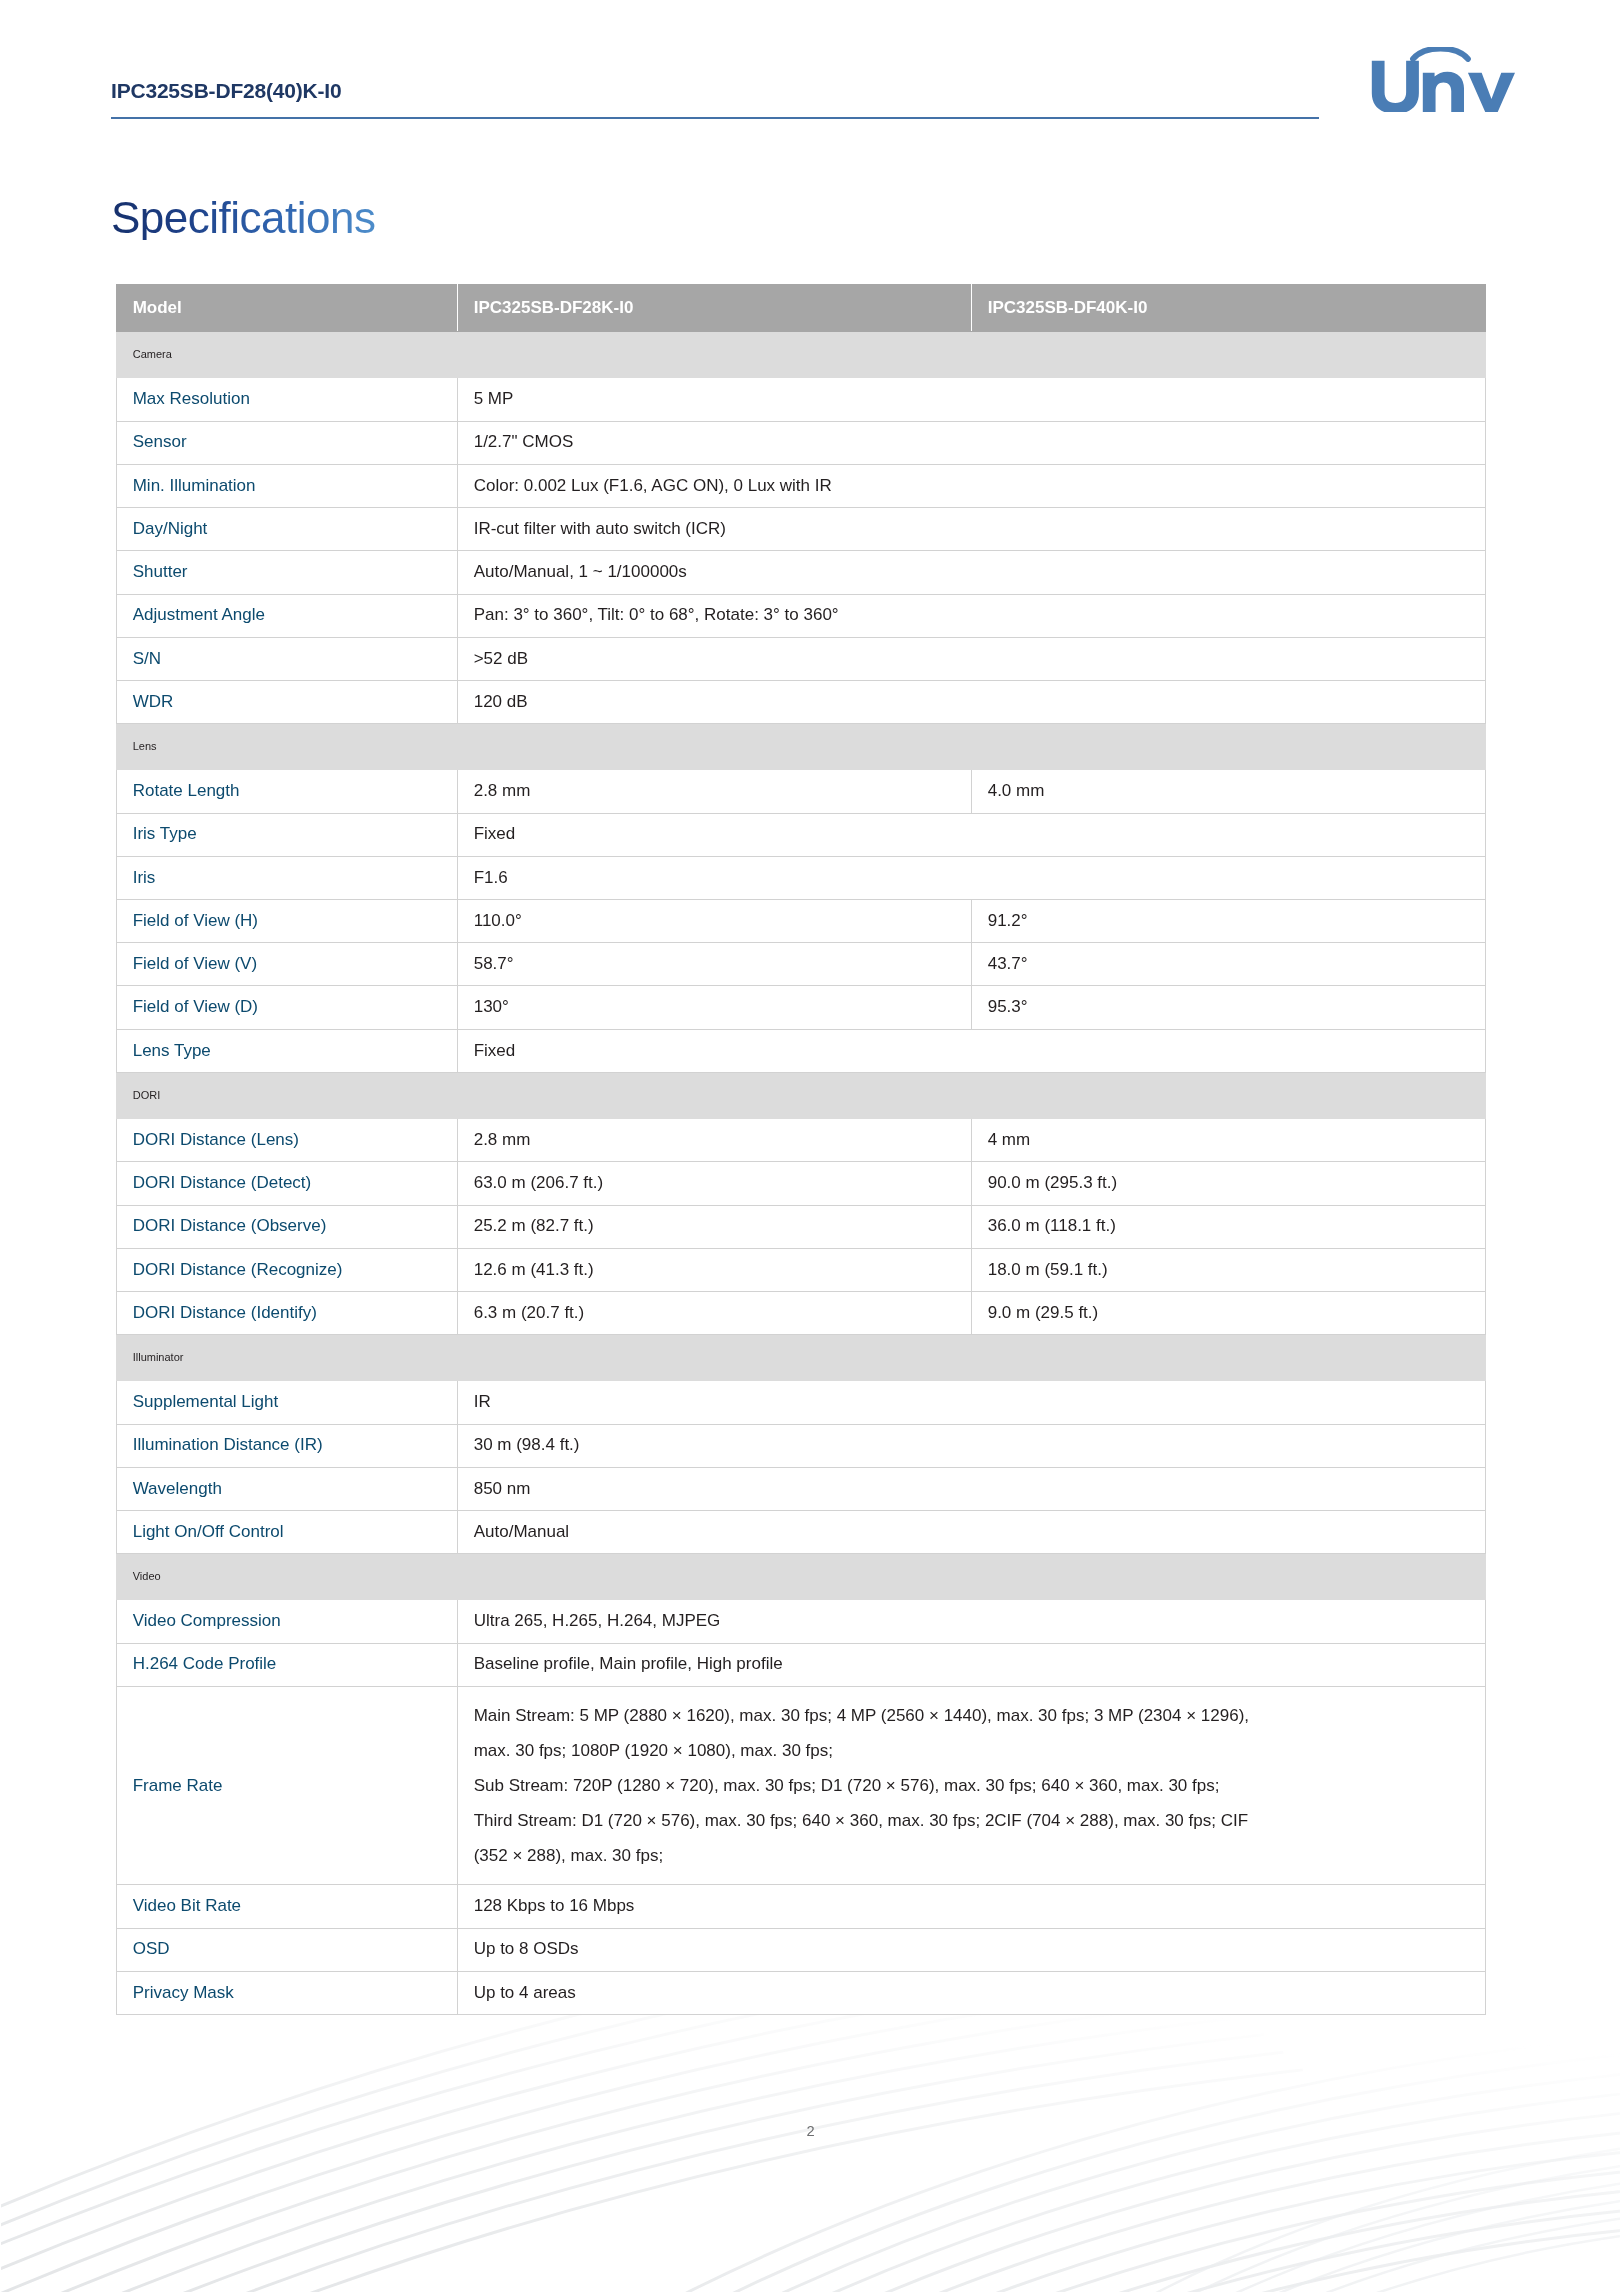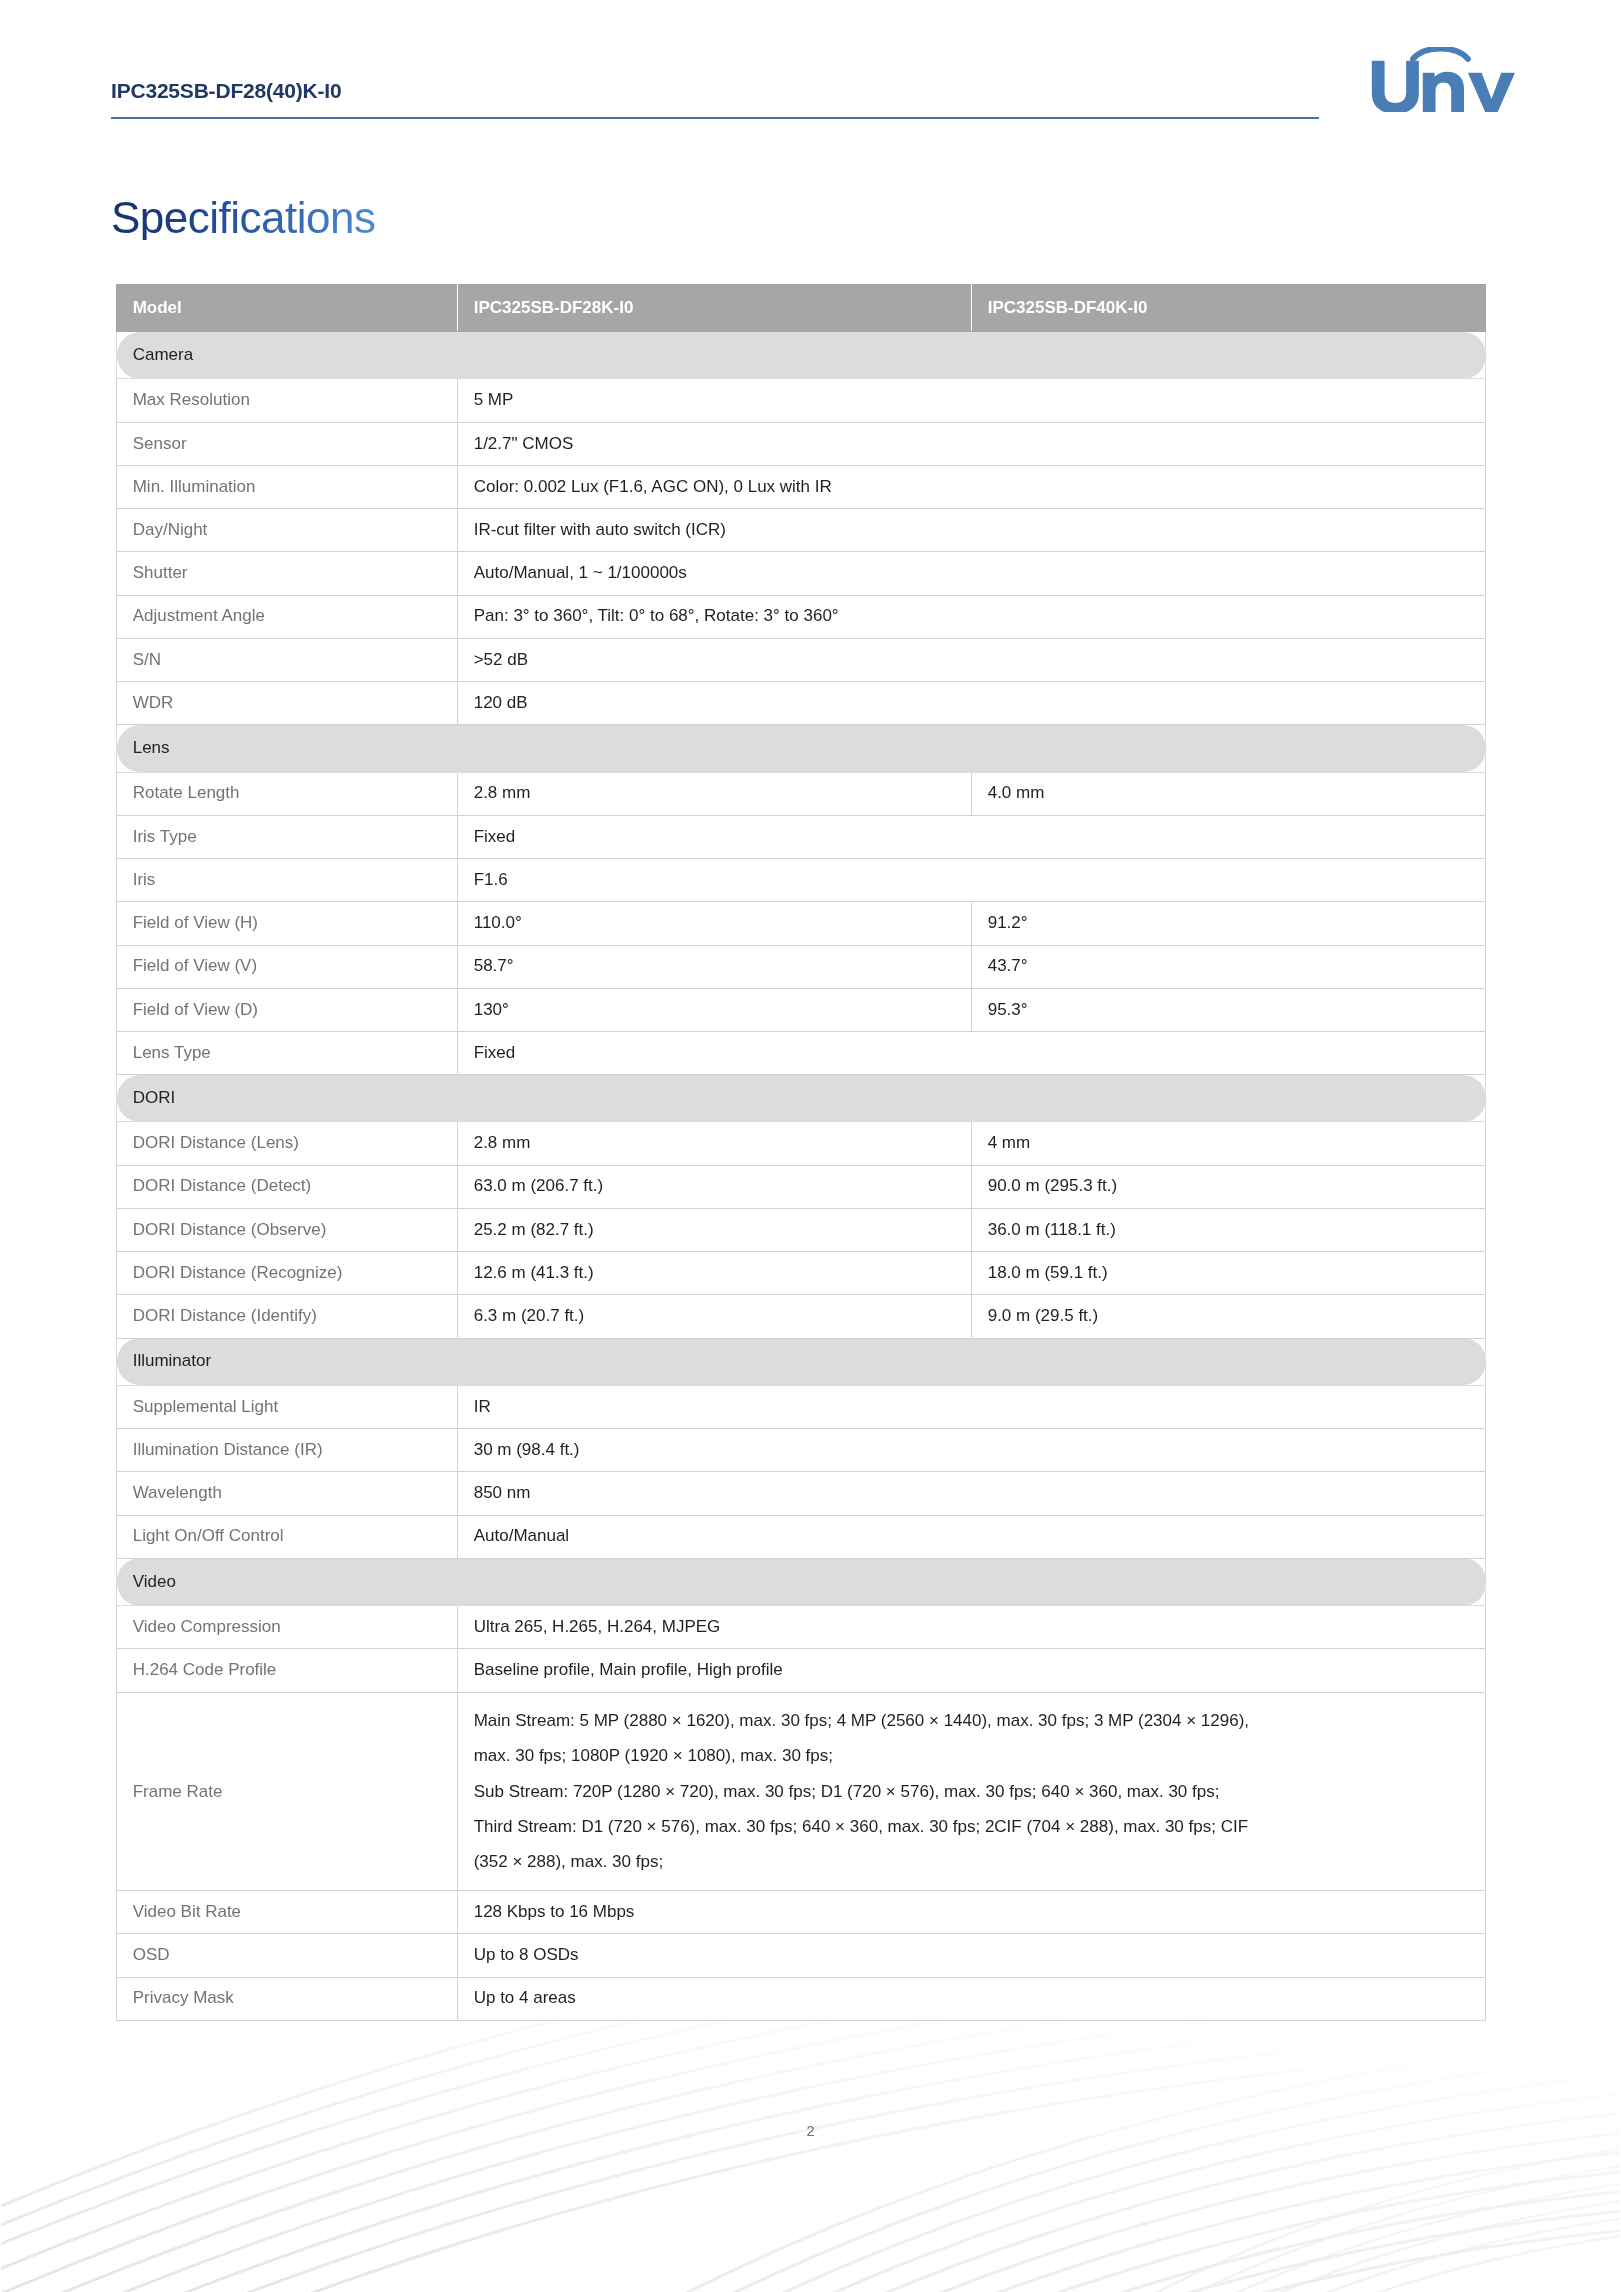--- a/index.html
+++ b/index.html
@@ -119,28 +119,27 @@
     border-color: #a6a6a6;
     border-right-color: #ffffff;
     padding-top: 10.8px;
     padding-bottom: 10.8px;
   }
   tr.head-row th:last-child { border-right-color: #a6a6a6; }
 
   tr.section-row td {
     background: #dcdcdc;
     border-color: #dcdcdc;
-    font-size: 17px;
+    font-size: 11px;
     padding-top: 10.8px;
     padding-bottom: 10.8px;
-    border-radius: 23px;
   }
 
   tr.data-row td { background: #ffffff; }
-  td.label-cell { color: #737373; }
+  td.label-cell { color: #0c4a6e; }
   td.value-cell { color: #231f20; }
 
   td.tall { line-height: 2.07; padding-top: 10.8px; padding-bottom: 10.8px; }
   td.tall .ln { display: block; white-space: nowrap; }
 
   
   .page-number {
     position: absolute;
     left: 0;
     top: 2123px;

